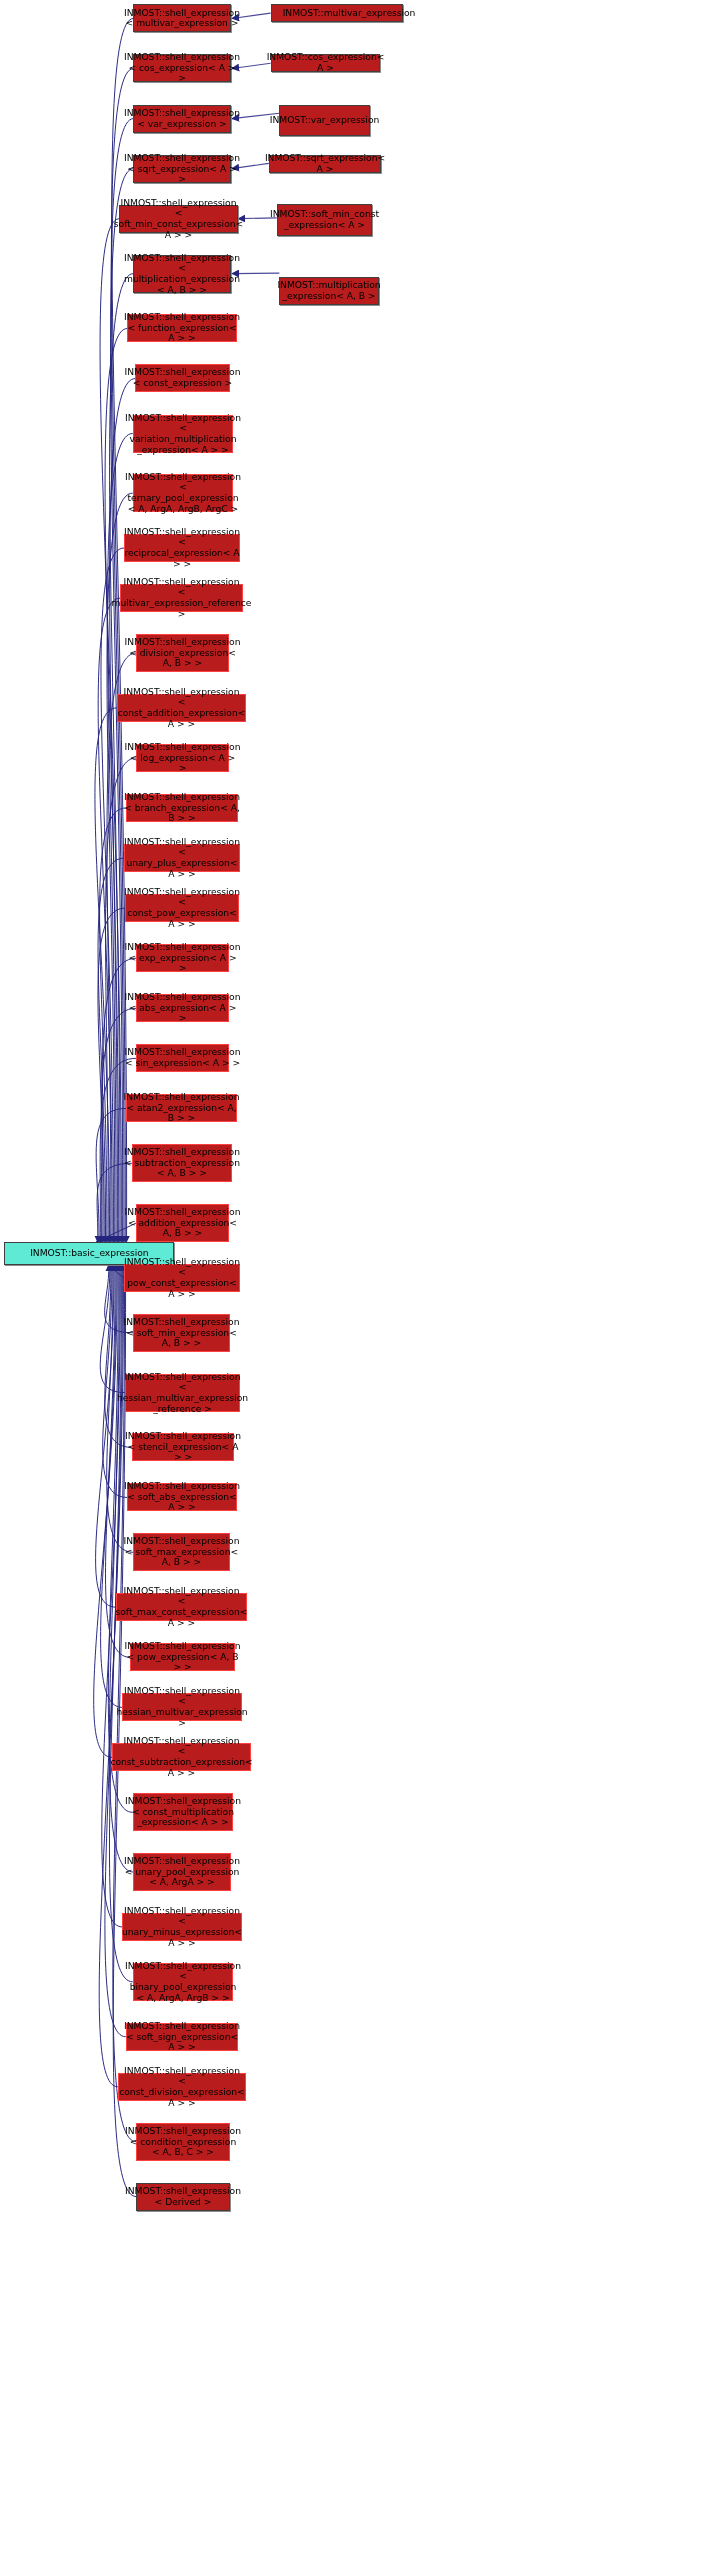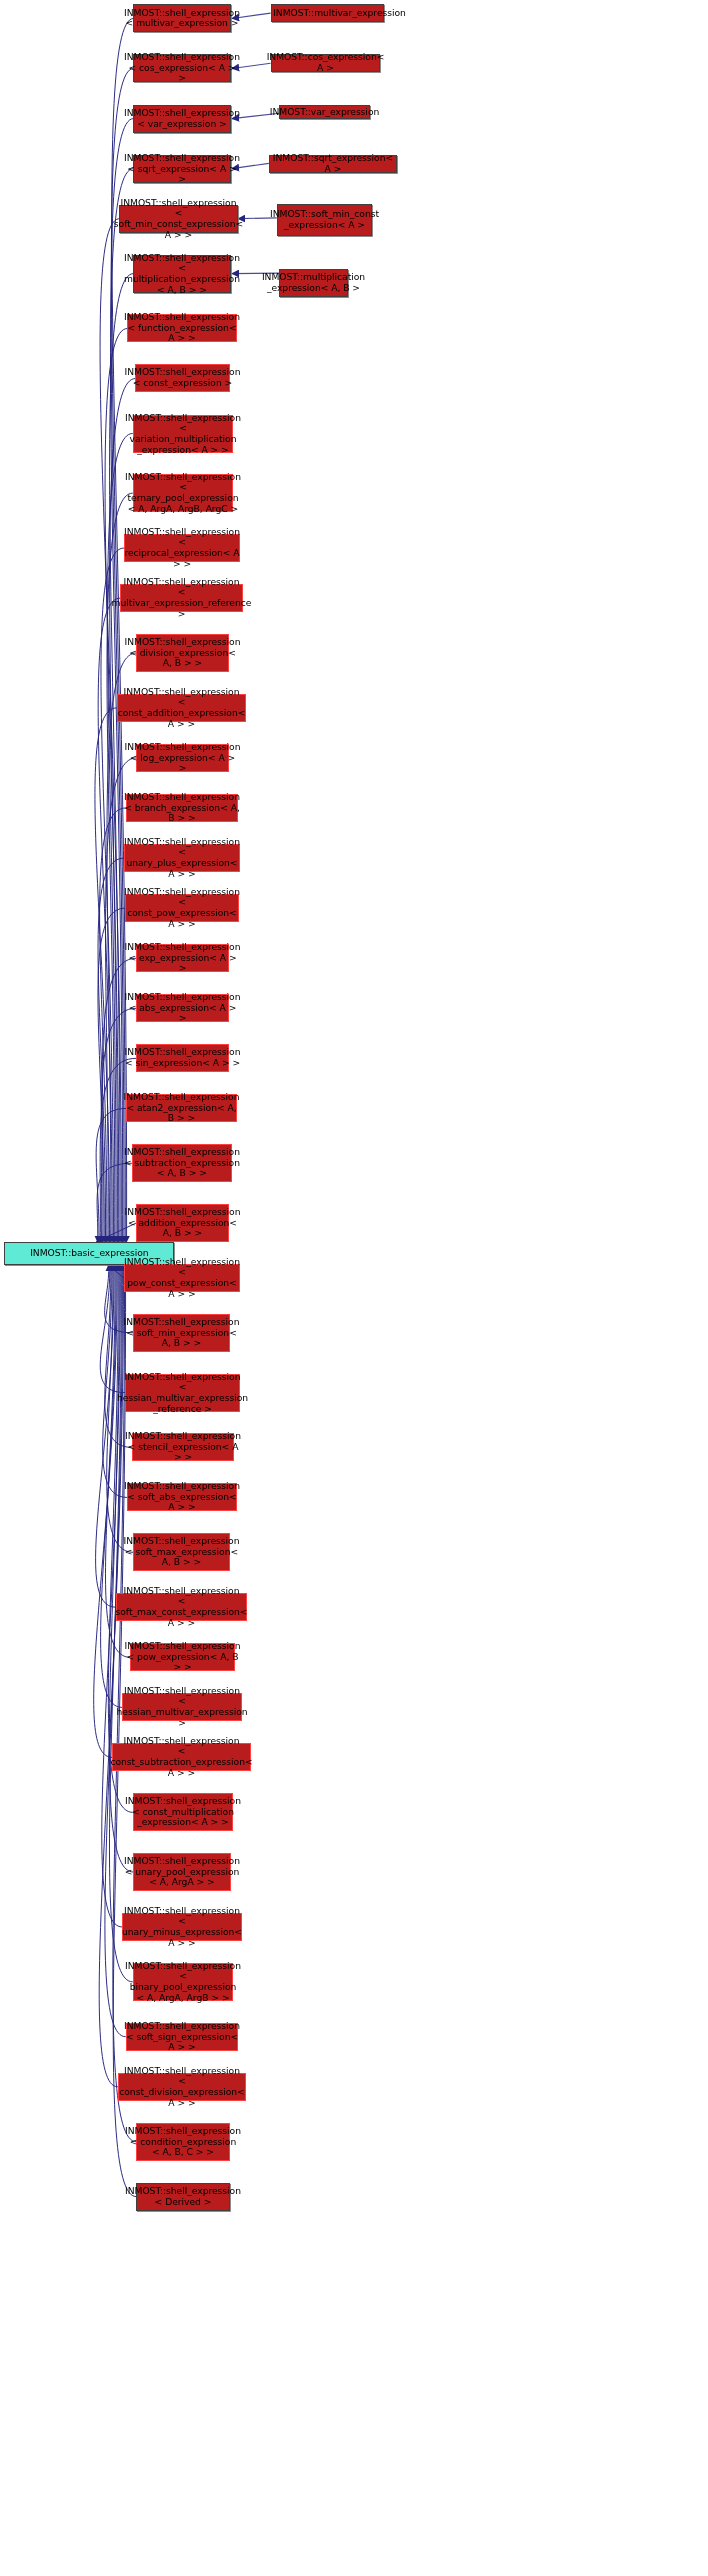--- a/index.html
+++ b/index.html
@@ -168,23 +168,23 @@
 &lt; A, ArgA, ArgB &gt; &gt;</span></div>
       <div class="node red" style="left: 126px; top: 2023px; width: 112px; height: 28px;"><span>INMOST::shell_expression
 &lt; soft_sign_expression&lt; A &gt; &gt;</span></div>
       <div class="node red" style="left: 118px; top: 2073px; width: 128px; height: 28px;"><span>INMOST::shell_expression
 &lt; const_division_expression&lt; A &gt; &gt;</span></div>
       <div class="node red" style="left: 136px; top: 2123px; width: 94px; height: 38px;"><span>INMOST::shell_expression
 &lt; condition_expression
 &lt; A, B, C &gt; &gt;</span></div>
       <div class="node black" style="left: 136px; top: 2183px; width: 94px; height: 28px;"><span>INMOST::shell_expression
 &lt; Derived &gt;</span></div>
-      <div class="node black" style="left: 271px; top: 4.4px; width: 113px; height: 17.6px; padding-left: 24px;"><span>INMOST::multivar_expression</span></div>
+      <div class="node black" style="left: 271px; top: 4.4px; width: 132px; height: 17.6px; padding-left: 24px;"><span>INMOST::multivar_expression</span></div>
       <div class="node black" style="left: 271px; top: 54px; width: 109px; height: 17.6px;"><span>INMOST::cos_expression&lt; A &gt;</span></div>
-      <div class="node black" style="left: 279px; top: 105px; width: 91px; height: 14px;"><span>INMOST::var_expression</span></div>
-      <div class="node black" style="left: 269px; top: 155px; width: 128px; height: 17.6px;"><span>INMOST::sqrt_expression&lt; A &gt;</span></div>
+      <div class="node black" style="left: 279px; top: 105px; width: 91px; height: 31px;"><span>INMOST::var_expression</span></div>
+      <div class="node black" style="left: 269px; top: 155px; width: 112px; height: 17.6px;"><span>INMOST::sqrt_expression&lt; A &gt;</span></div>
       <div class="node black" style="left: 277px; top: 204px; width: 95px; height: 32px;"><span>INMOST::soft_min_const
 _expression&lt; A &gt;</span></div>
-      <div class="node black" style="left: 279px; top: 269px; width: 69px; height: 28px;"><span>INMOST::multiplication
+      <div class="node black" style="left: 279px; top: 277px; width: 100px; height: 28px;"><span>INMOST::multiplication
 _expression&lt; A, B &gt;</span></div>
     </div>
 </div>
 
 
 </body></html>

